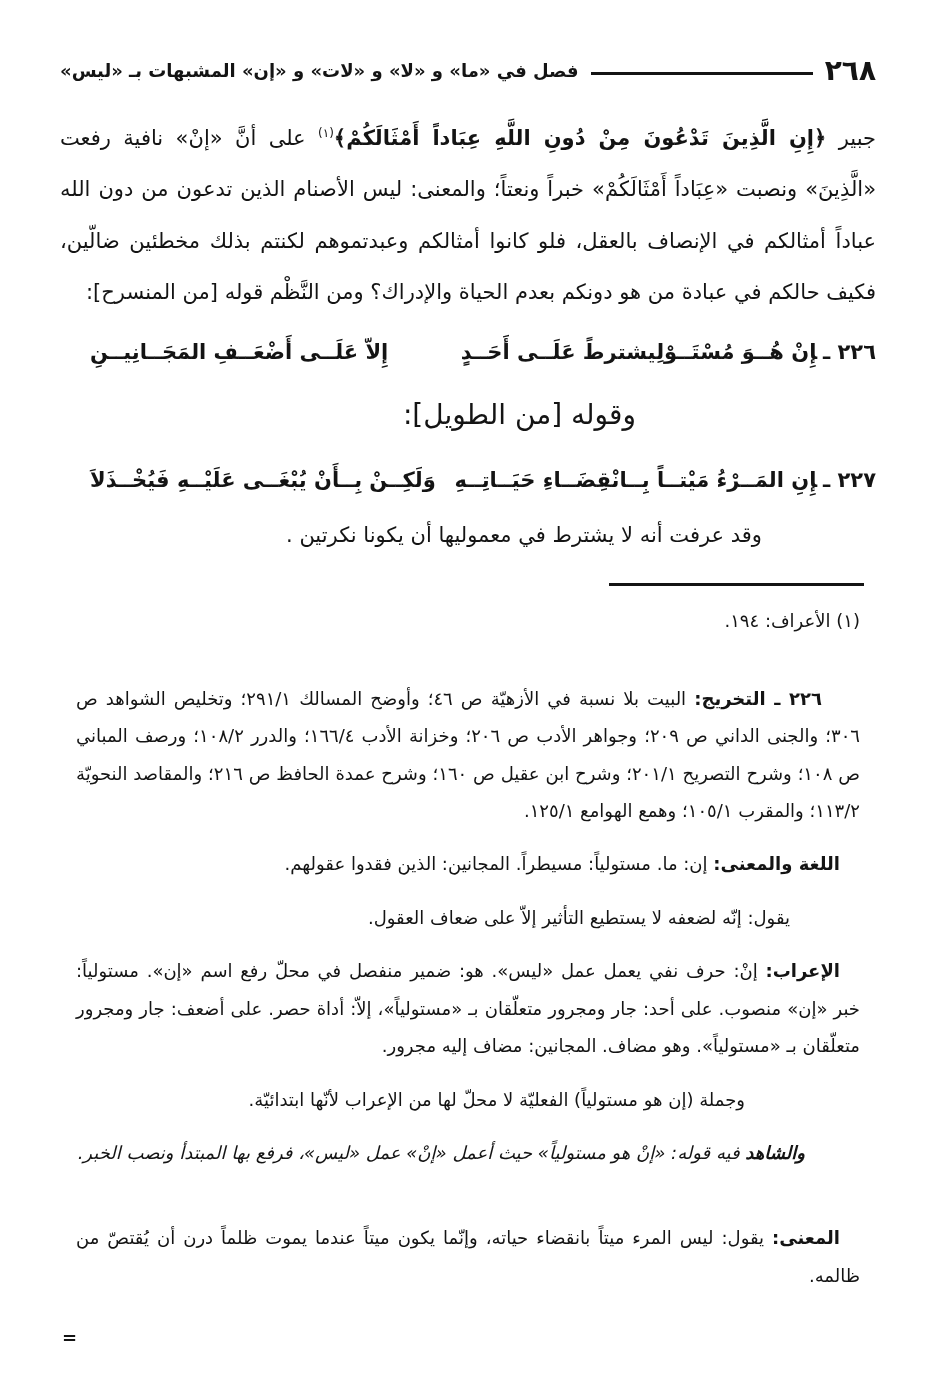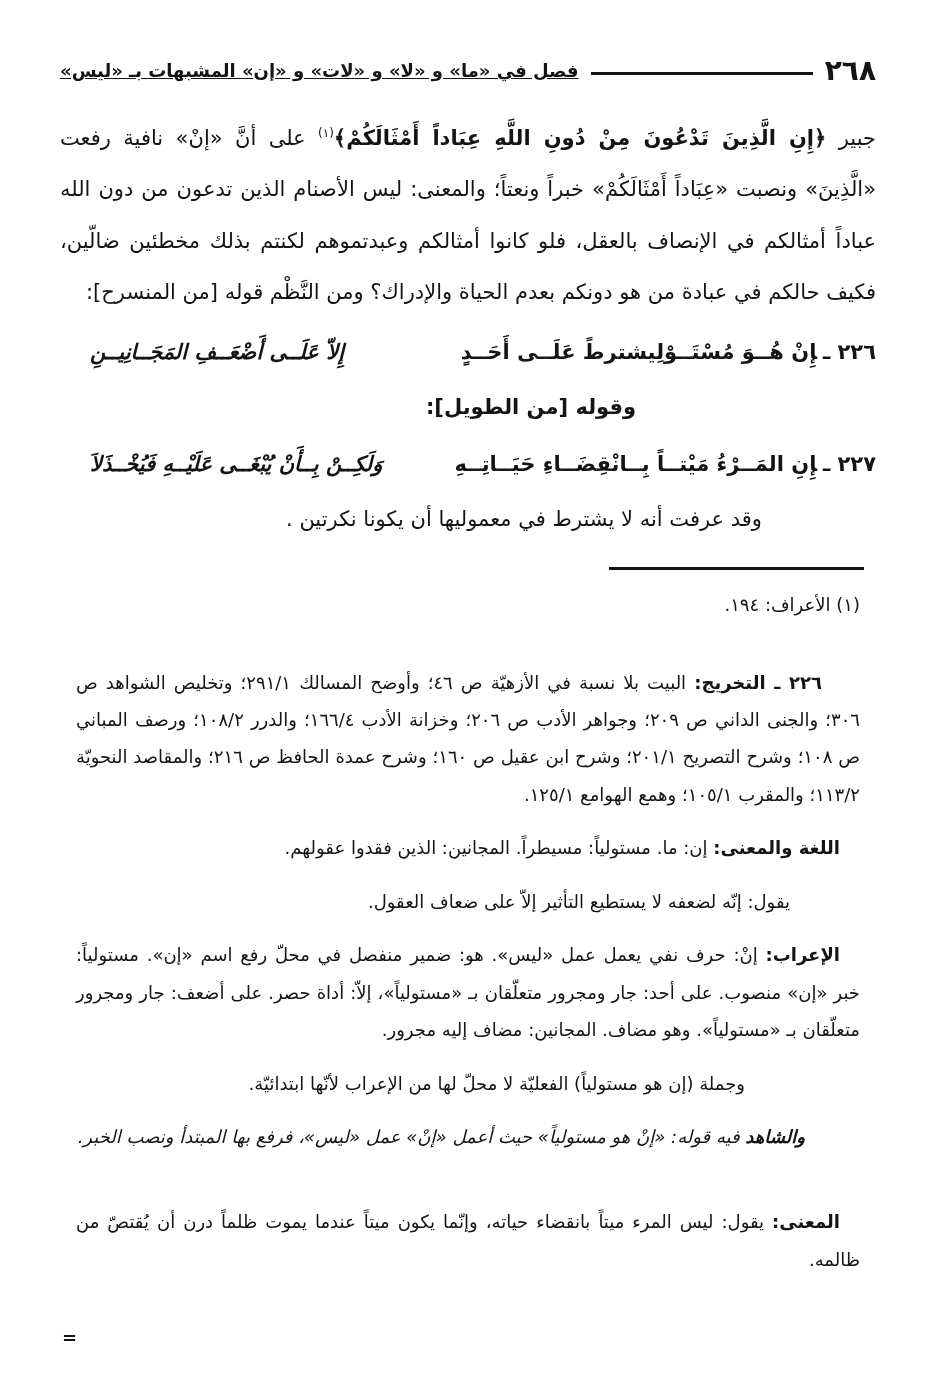--- a/index.html
+++ b/index.html
@@ -7,34 +7,34 @@
     width:936px;height:1388px;background:#ffffff;color:#141414;
     font-family:"DejaVu Sans", sans-serif;
     direction:rtl;box-sizing:border-box;
     padding:54px 60px 0 60px;position:relative;overflow:hidden;
     margin:0 auto;
   }
   
   .header{display:flex;align-items:center;gap:12px;font-weight:bold;margin-bottom:26px;}
   .page-num{font-size:28px;letter-spacing:1px;white-space:nowrap;}
   .header-rule{flex:1;height:3px;background:#141414;margin-top:6px;}
-  .chapter-title{font-size:18px;white-space:nowrap;text-decoration:underline;}
+  .chapter-title{font-size:18px;white-space:nowrap;}
   
   .body-text{font-size:21px;line-height:2.45;text-align:justify;}
   .quran{font-weight:bold;}
   sup.fnref{font-size:12px;vertical-align:super;line-height:0;}
   .verse-row{
     display:flex;justify-content:space-between;align-items:baseline;
     font-weight:bold;font-size:21px;line-height:1.9;
     margin:14px 0 10px 0;padding-left:30px;
   }
   .verse-num{white-space:nowrap;margin-left:6px;}
   .verse-right{white-space:nowrap;}
-  .verse-left{white-space:nowrap;font-style:italic;}
-  .interlude{font-size:21px;line-height:2.3;margin:6px 240px 6px 0;font-weight:bold;}
+  .verse-left{white-space:nowrap;}
+  .interlude{font-size:28px;line-height:2.3;margin:6px 240px 6px 0;}
   .closing-line{font-size:21px;line-height:2.3;margin:10px 114px 4px 0;}
   
   .fn-sep{width:255px;height:3px;background:#141414;margin:24px 12px 14px auto;}
   .footnotes{font-size:18px;line-height:2.08;text-align:justify;}
   .fn-p{margin:16px;}
   .fn-p b{font-weight:bold;}
   .ind-sm{text-indent:20px;}
   .ind-md{text-indent:38px;}
   .ind-lg{text-indent:70px;}
   .ind-xl{text-indent:115px;}

